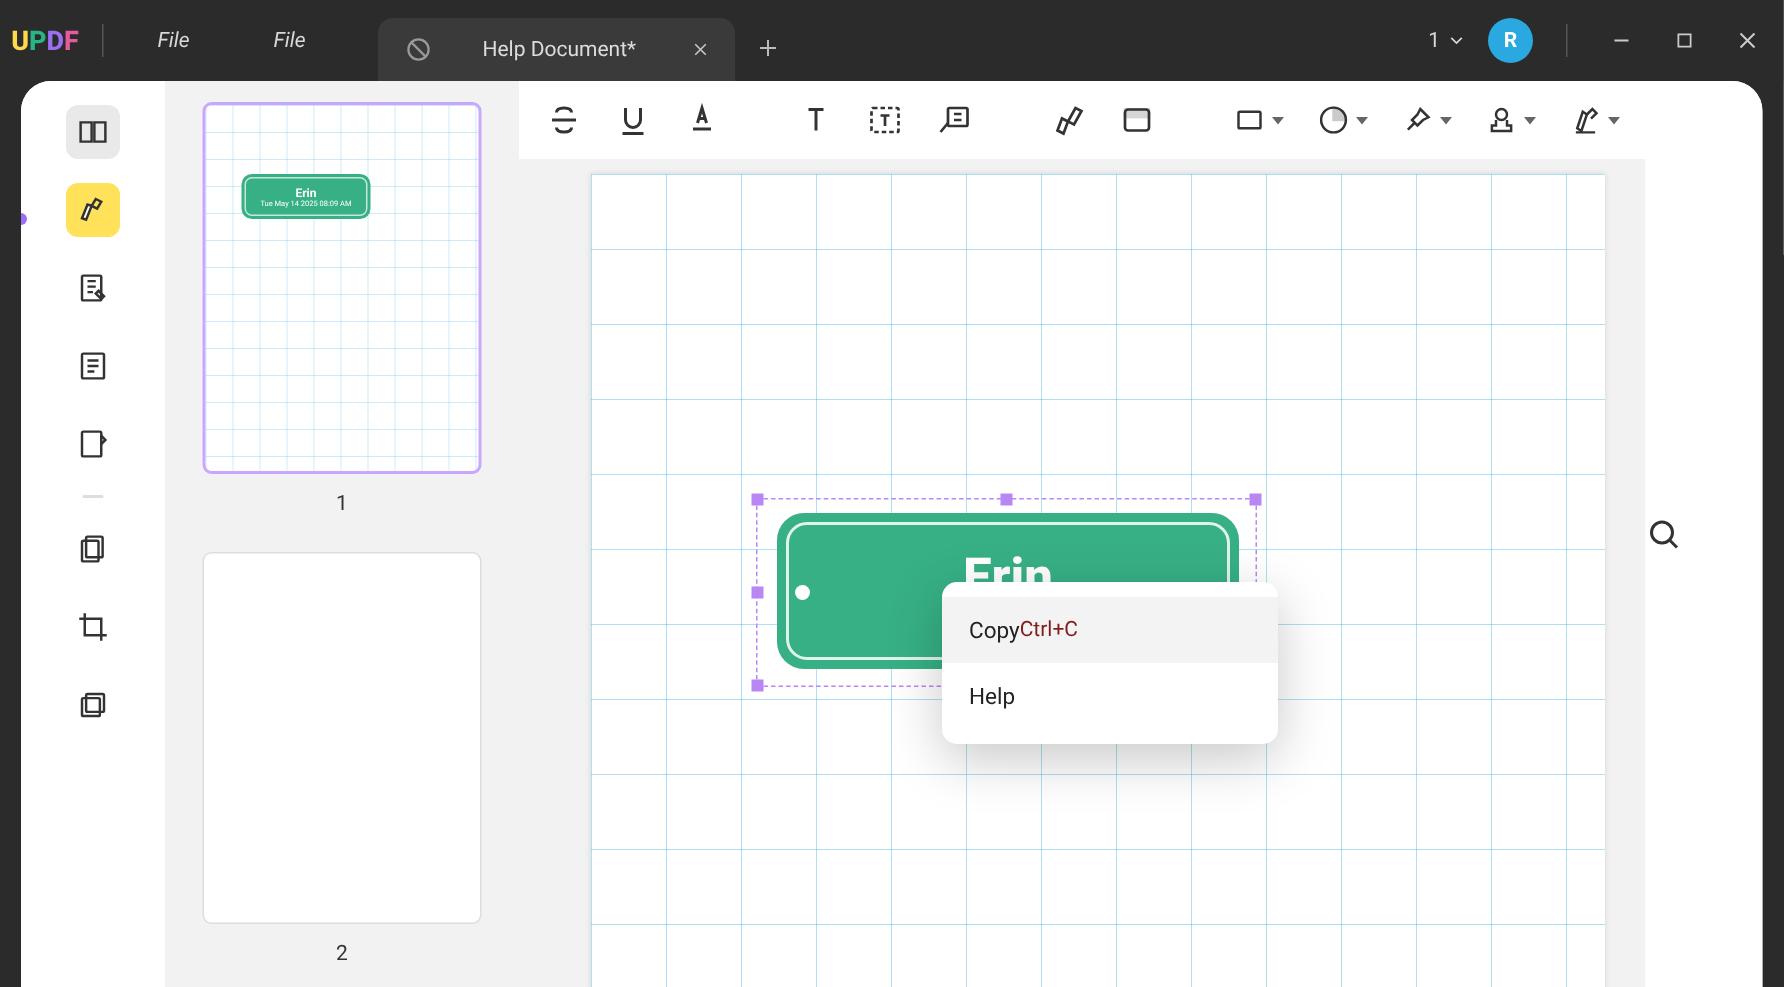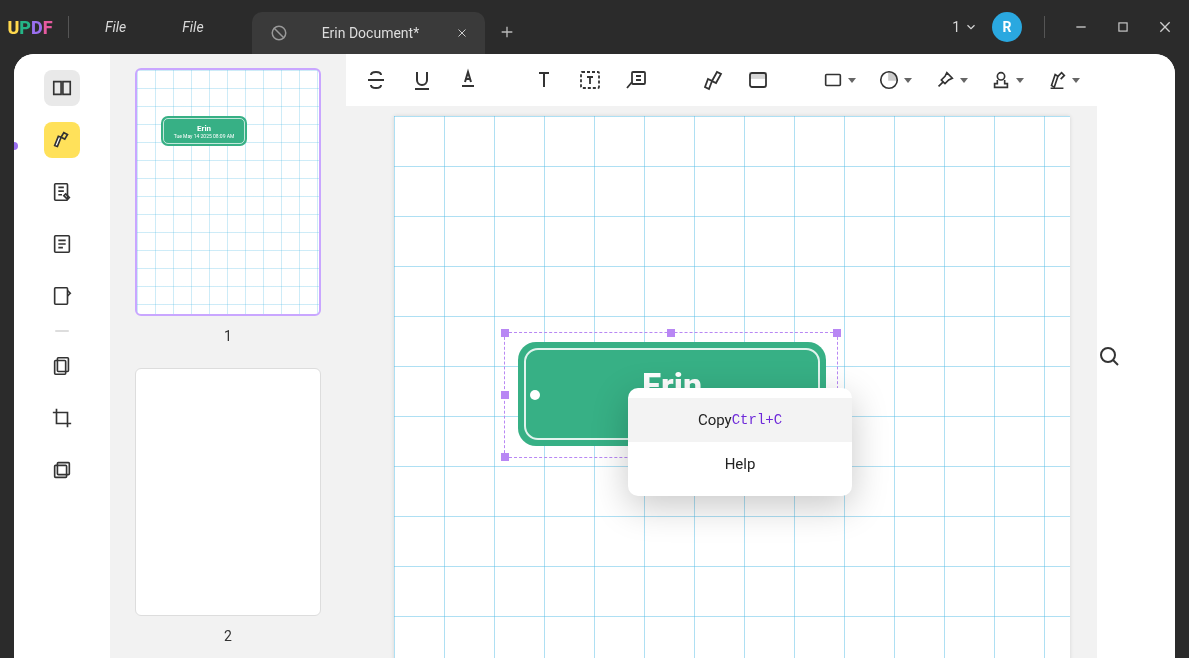--- a/index.html
+++ b/index.html
@@ -68,23 +68,23 @@
 .h-ml{ left:-4px; top:50%; margin-top:-4px; } .h-mr{ right:-4px; top:50%; margin-top:-4px; }
 
 .sign { position:absolute; left: 124px; top: 226px; width: 308px; height: 104px; background:#37b085; border-radius: 18px; display:flex; flex-direction:column; align-items:center; justify-content:center; }
 .sign::after{ content:""; position:absolute; inset:6px; border:2px solid rgba(255,255,255,.85); border-radius:14px; }
 .sign .hole { position:absolute; width:10px; height:10px; border-radius:50%; background:#fff; top: 48px; }
 .sign .hole.left { left: 12px; } .sign .hole.right { right: 12px; }
 .sign .line1 { color:#fff; font-size: 34px; font-weight: 800; }
 .sign .line2 { color:#fff; font-size: 13px; font-weight: 600; margin-top: 4px; }
 
 .context-menu { position:absolute; left: 234px; top: 272px; width: 224px; background:#fff; border-radius: 10px; box-shadow: 0 10px 36px rgba(0,0,0,.22); padding: 10px 0; }
-.context-menu .item { height: 44px; display:flex; align-items:center; justify-content:center; padding: 0 18px; font-size: 15px; color:#222; cursor:pointer; }
+.context-menu .item { height: 44px; display:flex; align-items:center; justify-content:flex-start; padding: 0 18px; font-size: 15px; color:#222; cursor:pointer; }
 .context-menu .item.hover { background:#f3f3f3; }
-.context-menu .shortcut { color:#6d28d9; font-size: 14px; font-family: Liberation Mono, monospace; }
+.context-menu .shortcut { color:#7f1d1d; font-size: 14px; }
 
 .caret-down { display:inline-block; border-left:4px solid transparent; border-right:4px solid transparent; border-top:5px solid #666; }
 svg { display:block; }
 </style>
 </head>
 <body>
 
 <div class="titlebar">
   <div class="logo">
     <span class="u">U</span>
@@ -96,21 +96,21 @@
   <div class="menu-item">File</div>
   <div class="menu-item">File</div>
   <div class="tabs">
     <div class="tab">
       <span class="tab-icon">
         <svg viewBox="0 0 24 24" width="18" height="18" fill="none" stroke="currentColor" stroke-width="2">
             <circle cx="12" cy="12" r="9"></circle>
             <path d="M5 5l14 14"></path>
           </svg>
       </span>
-      <span class="tab-title">Erin Document*</span>
+      <span class="tab-title">Help Document*</span>
       <span class="tab-close">
         <svg viewBox="0 0 24 24" width="12" height="12" stroke="currentColor" stroke-width="2">
             <path d="M5 5l14 14M19 5L5 19"></path>
           </svg>
       </span>
     </div>
     <div class="tab-add">
       <svg viewBox="0 0 24 24" width="16" height="16" stroke="currentColor" stroke-width="2">
           <path d="M12 4v16M4 12h16"></path>
         </svg>

